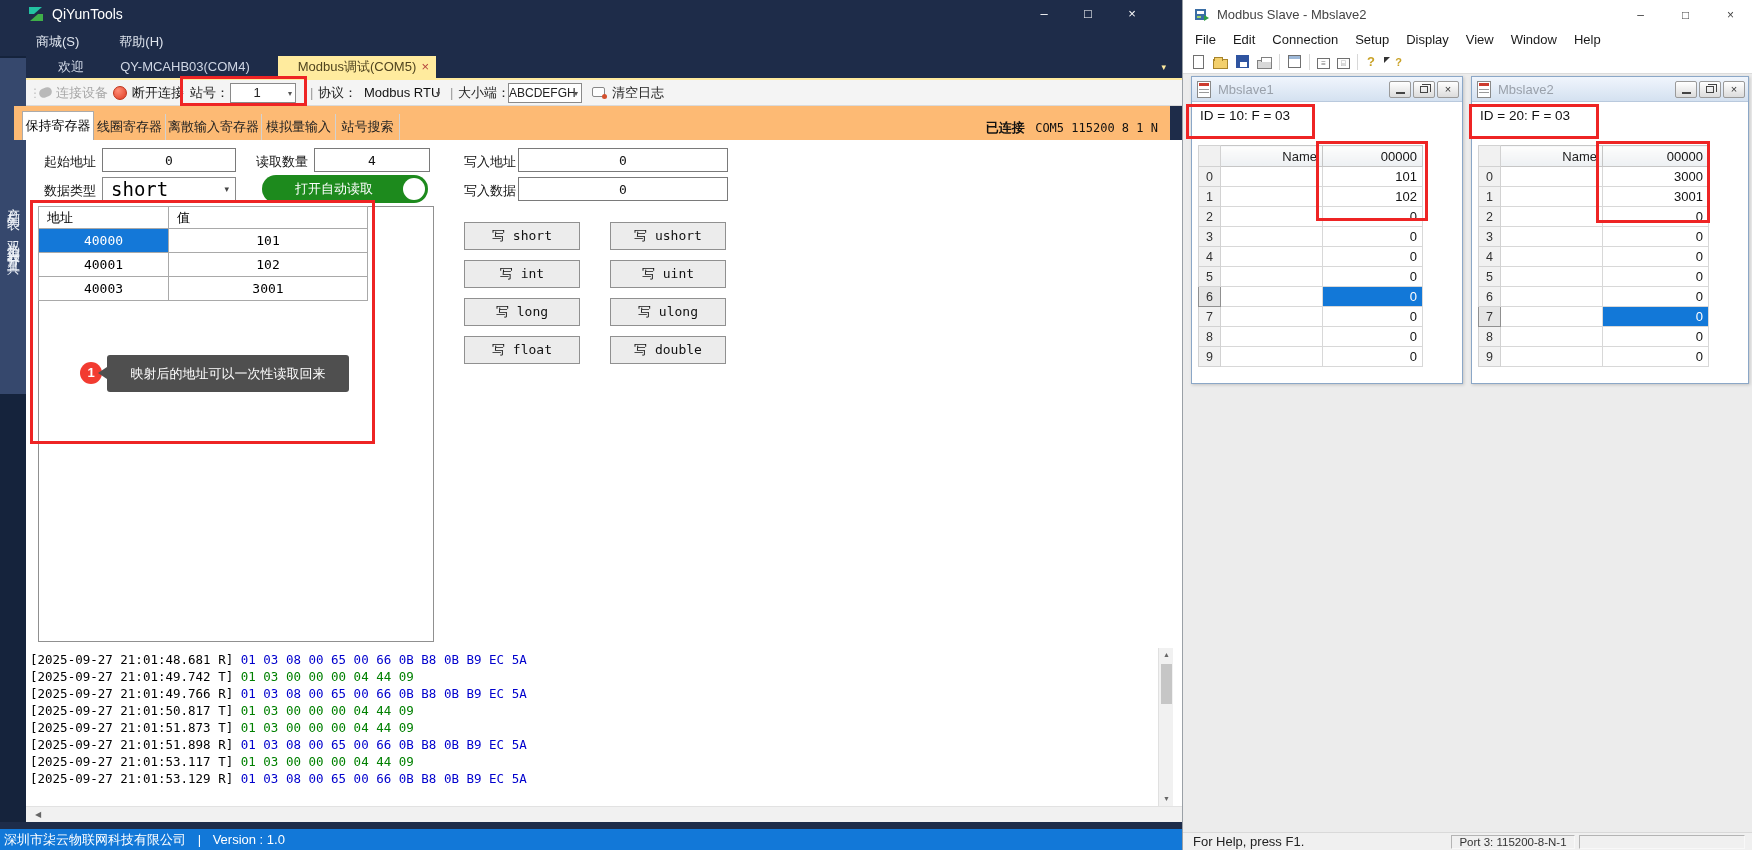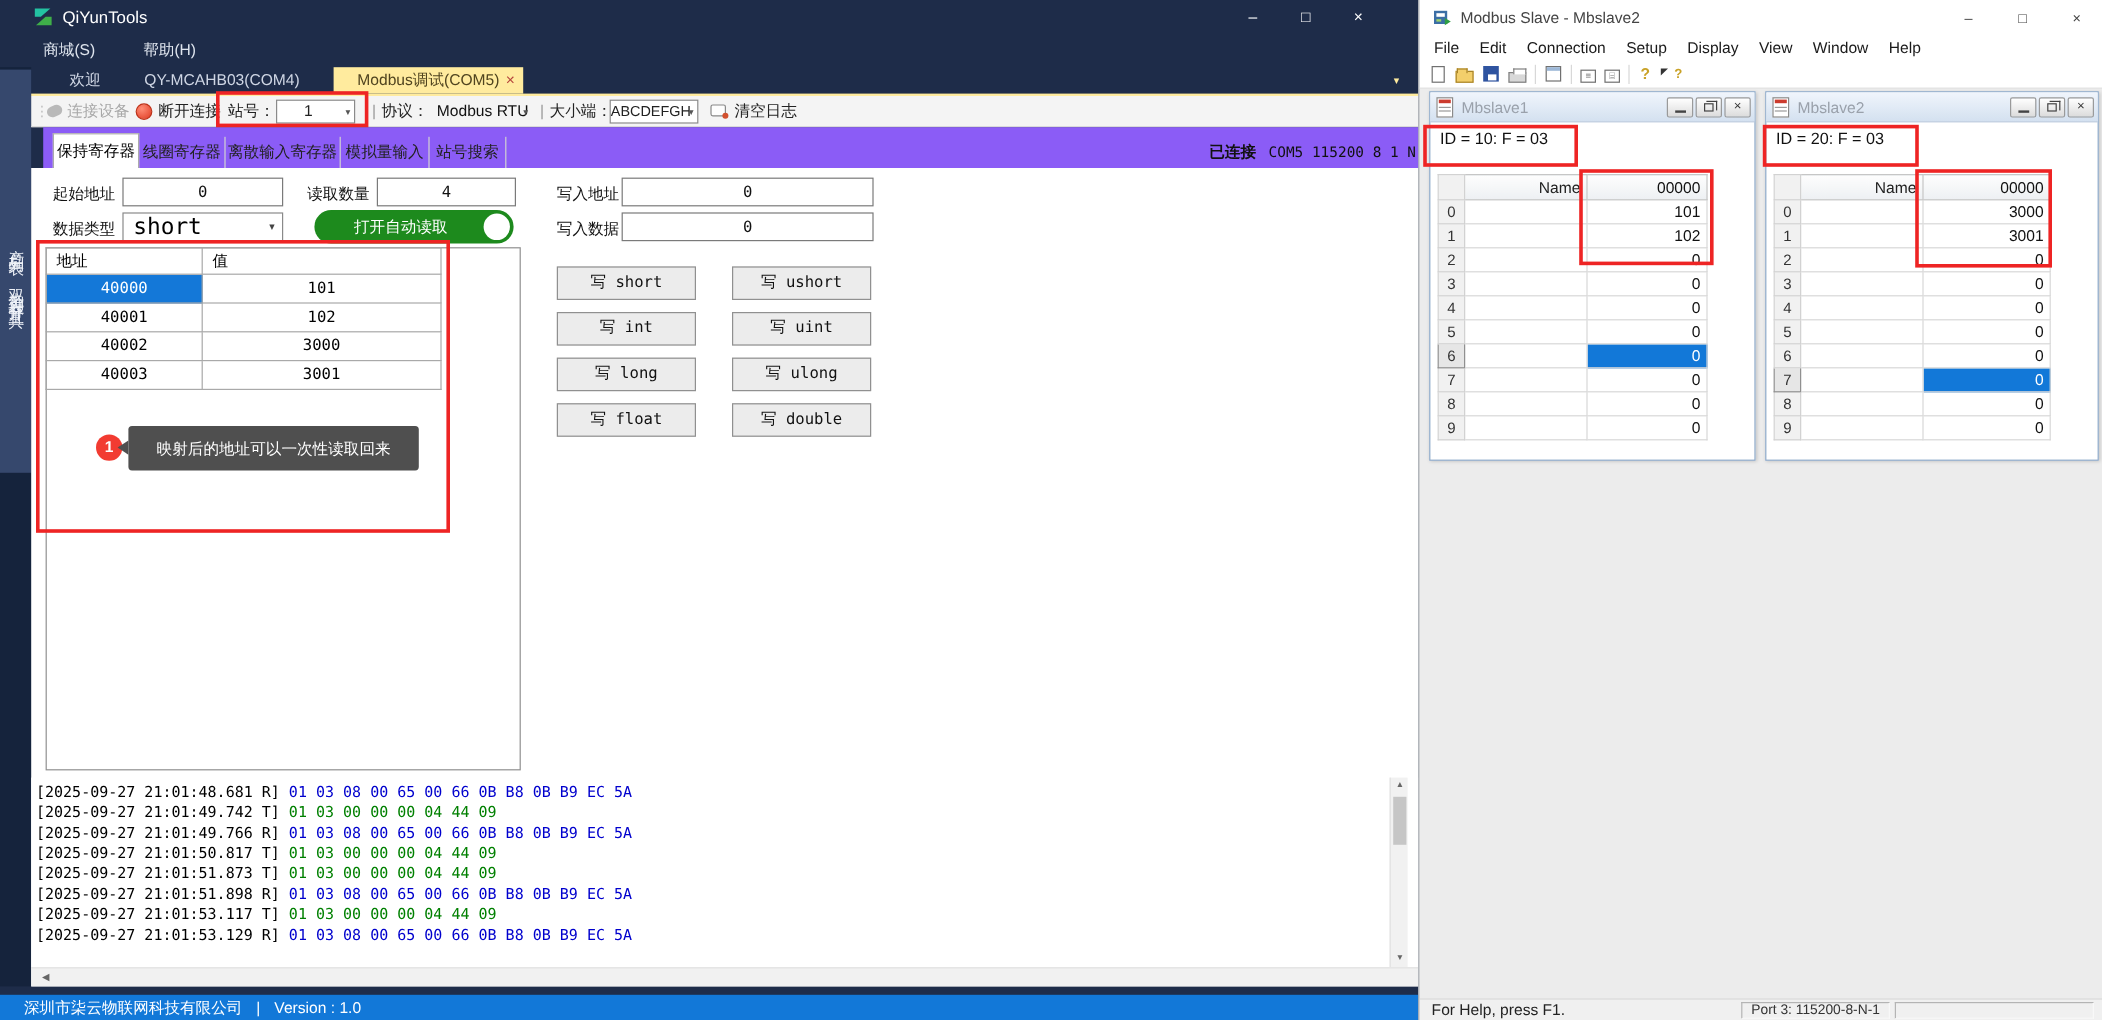--- a/index.html
+++ b/index.html
@@ -51,21 +51,21 @@
   .car-proto { left:410px; top:9px; position:absolute; font-size:8px; color:#555; }
   .sep2 { left:424px; color:#999; }
   .lab-endian { left:432px; }
   .combo-endian { left:482px; width:74px; }
   .combo-endian .val { font-size:12px; }
   .ic-clear { left:566px; top:7px; width:13px; height:10px; border:1px solid #888; border-radius:2px; background:#fdfdfd; }
   .ic-clear::after { content:""; position:absolute; right:-3px; bottom:-3px; width:5px; height:5px;
                      border-radius:50%; background:#d2502e; }
   .lab-clear { left:586px; }
 
-  .qt-subtabs { left:36px; top:106px; width:1156px; height:34px; background:#8b5cf6; }
+  .qt-subtabs { left:14px; top:106px; width:1156px; height:34px; background:#fdba74; }
   .subtab { position:absolute; top:8px; height:26px; line-height:26px; text-align:center;
             font-size:13px; color:#222; border-right:1px solid #d2d2d2; }
   .subtab.active { top:5px; height:29px; line-height:28px; background:#fff;
                    border:1px solid #ababab; border-bottom:none; color:#000; }
   .st1 { left:8px;  width:72px; }
   .st2 { left:80px; width:72px; }
   .st3 { left:152px; width:96px; }
   .st4 { left:248px; width:74px; }
   .st5 { left:322px; width:64px; }
   .conn-status { position:absolute; right:12px; top:8px; height:26px; line-height:26px; }
@@ -114,21 +114,21 @@
              border-left:1px solid #e0e0e0; }
   .vs-arrow { position:absolute; left:0; width:15px; height:14px; text-align:center; font-size:7px;
               color:#666; line-height:14px; }
   .vs-thumb { position:absolute; left:2px; top:16px; width:11px; height:40px; background:#c6c6c6; }
   .hscroll { position:absolute; left:0; top:666px; width:1156px; height:16px; background:#f1f1f1;
              border-top:1px solid #e2e2e2; }
   .hs-arrow { position:absolute; left:4px; top:0; width:16px; height:16px; text-align:center; font-size:8px;
               color:#666; line-height:16px; }
 
   .qt-statusbar { left:0; top:829px; width:1182px; height:21px; background:#1278d8; color:#fff;
-                  font-size:13px; line-height:21px; padding-left:20px; }
+                  font-size:13px; line-height:21px; padding-left:4px; }
   .qt-statusbar span { margin-right:8px; }
 
   
   #ms { left:1182px; top:0; width:570px; height:850px; background:#ececec; border-left:1px solid #9aa0a6; }
   .ms-titlebar { left:0; top:0; width:570px; height:30px; background:#ffffff; }
   .ms-title-text { position:absolute; left:34px; top:0; line-height:30px; font-size:13px; color:#444; }
   .ms-ctrls { position:absolute; right:0; top:0; height:30px; display:flex; }
   .ms-ctrl { width:45px; text-align:center; line-height:30px; color:#444; font-size:12px; }
   .ms-menubar { left:0; top:30px; width:570px; height:20px; background:#fff; display:flex;
                 padding-left:12px; gap:17px; }
@@ -301,24 +301,20 @@
         <tbody id="reg-rows">
             <tr>
               <td class="sel">40000</td>
               <td>101</td>
             </tr>
             <tr>
               <td>40001</td>
               <td>102</td>
             </tr>
             <tr>
-              <td>40002</td>
-              <td>3000</td>
-            </tr>
-            <tr>
               <td>40003</td>
               <td>3001</td>
             </tr>
           </tbody>
       </table>
     </div>
 
     <div class="hint-badge">1</div>
     <div class="hint-arrow"></div>
     <div class="hint-bubble">映射后的地址可以一次性读取回来</div>

